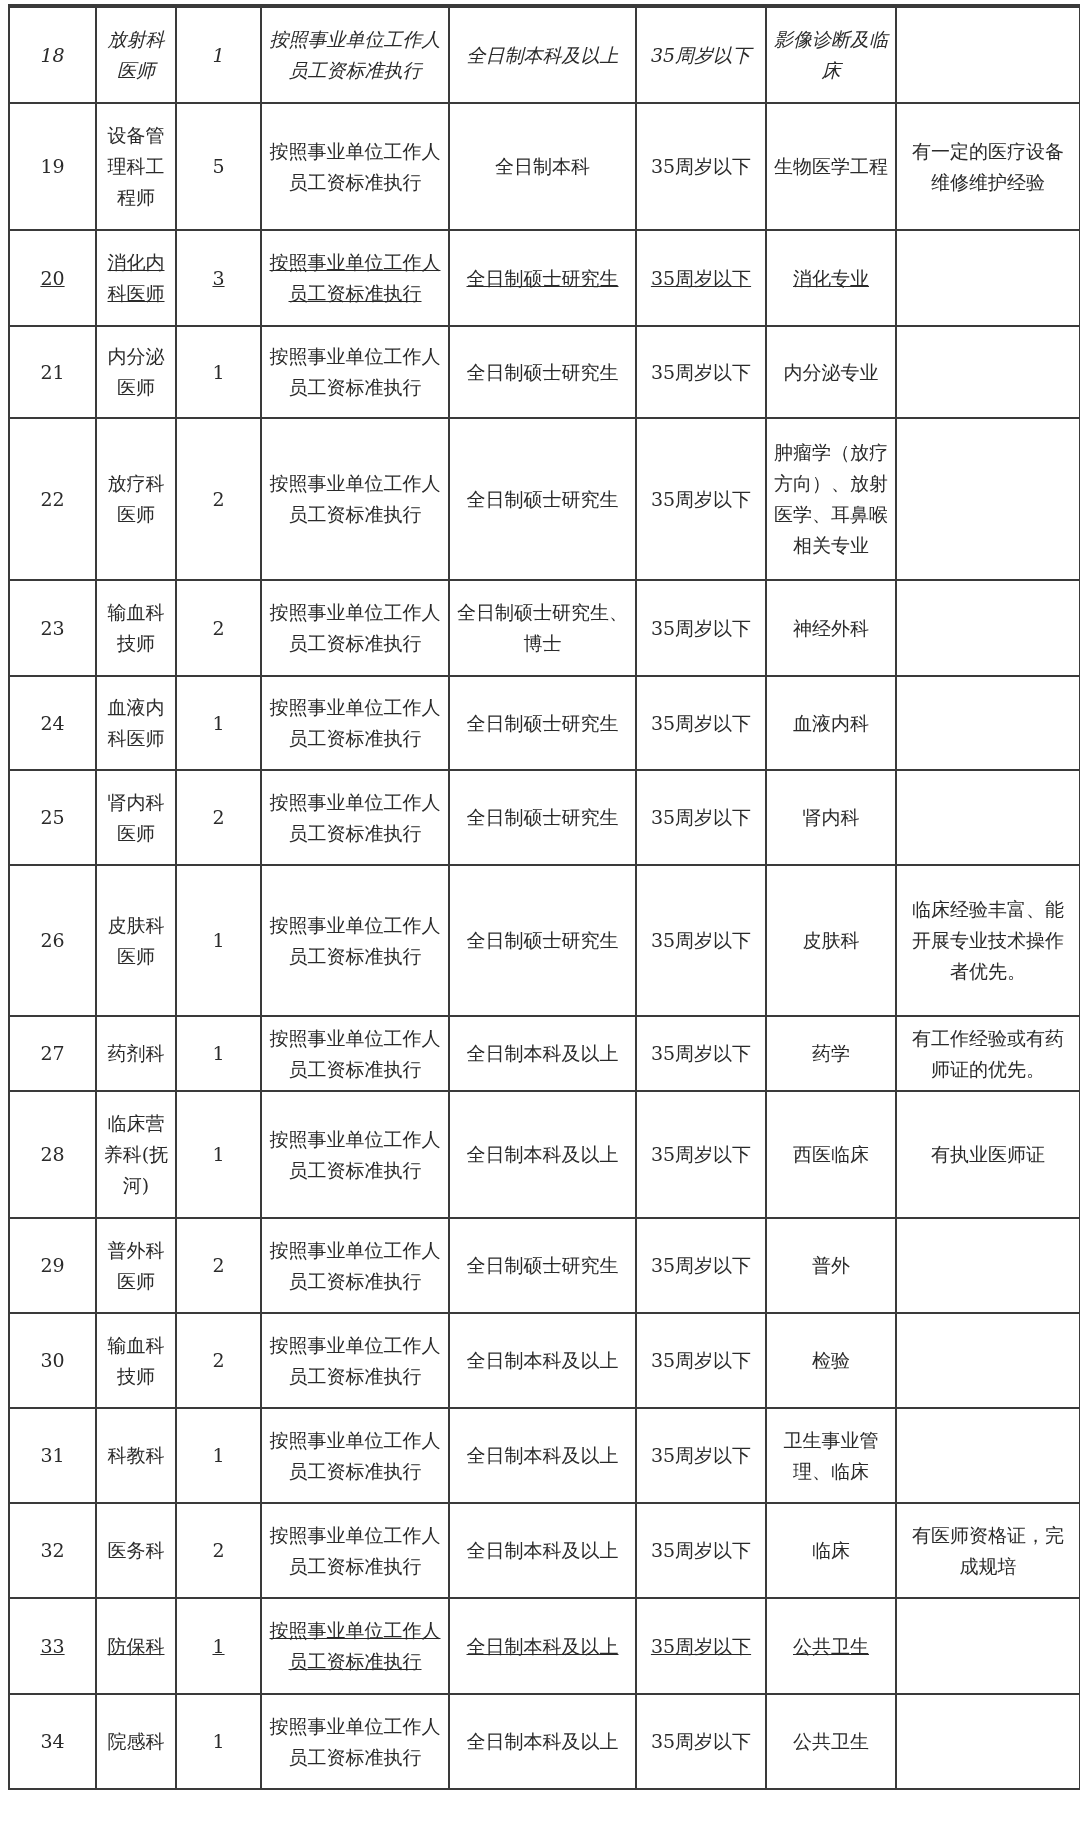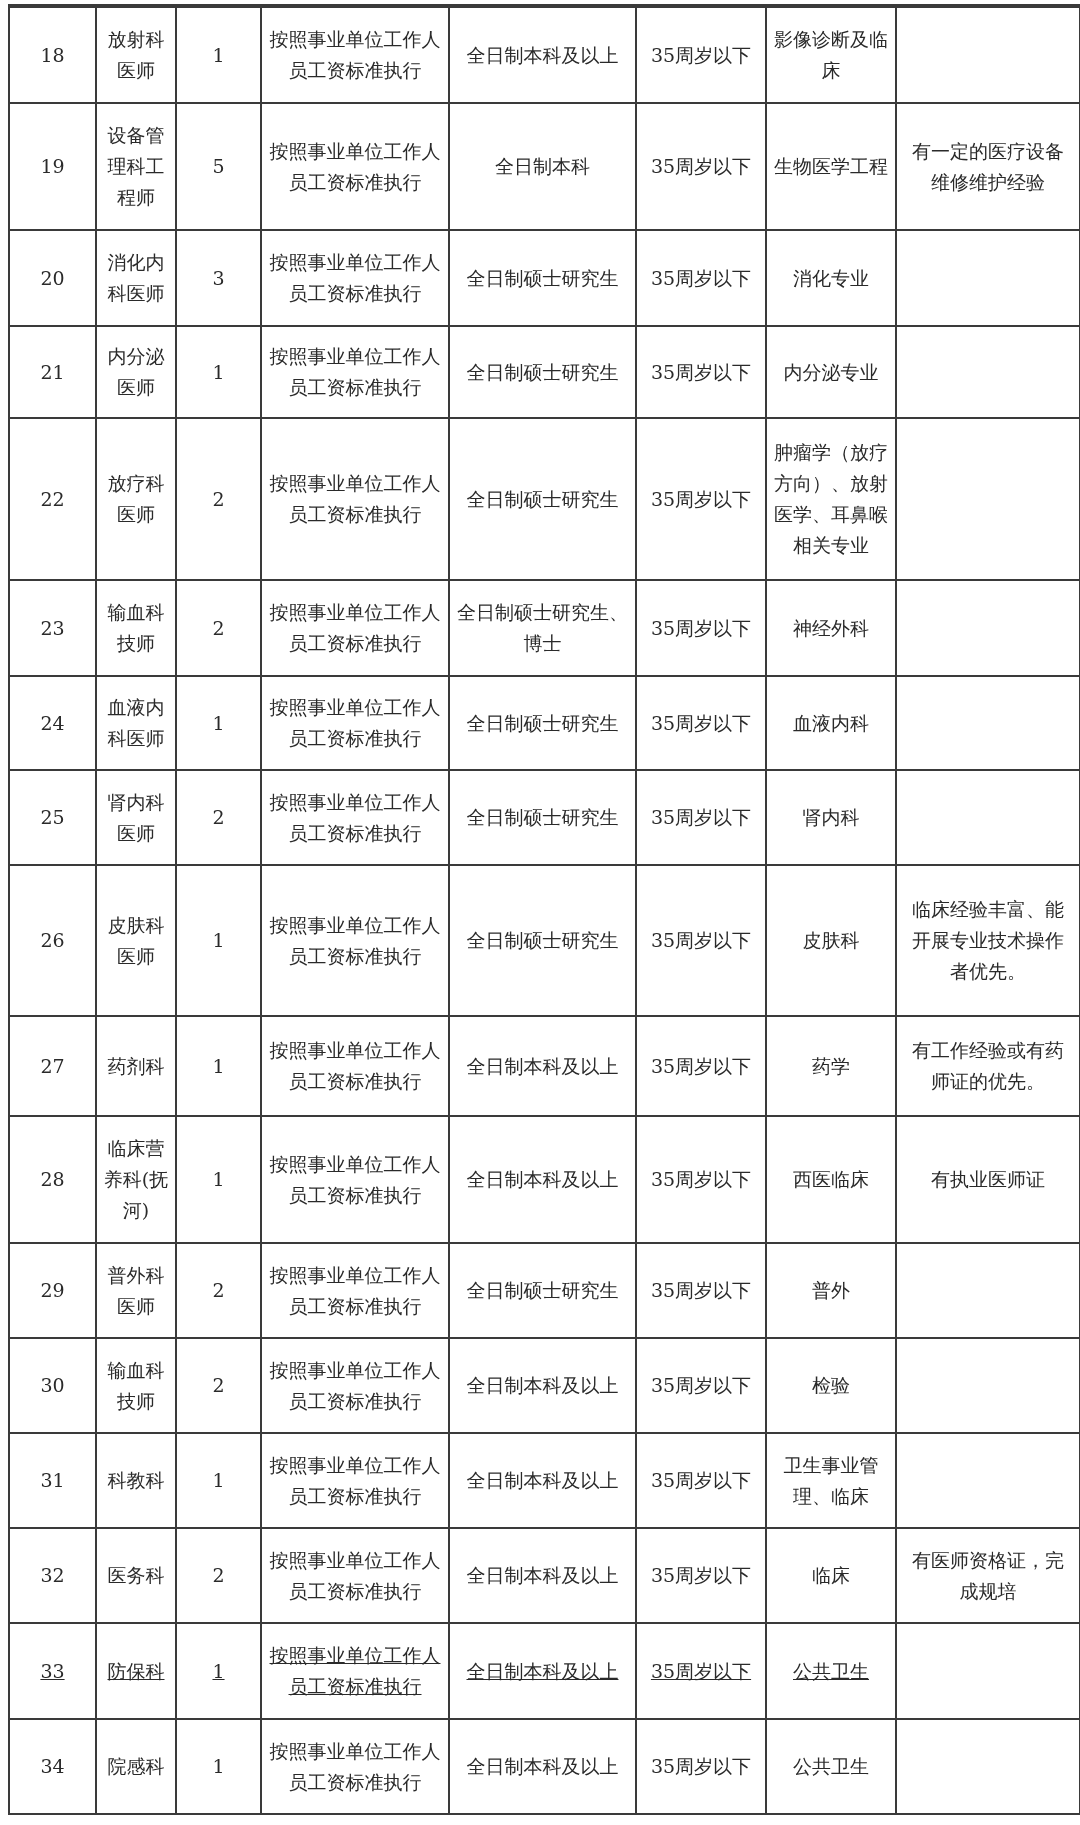--- a/index.html
+++ b/index.html
@@ -26,41 +26,41 @@
       <col style="width:188px">
     <col style="width:187px">
       <col style="width:130px">
       <col style="width:130px">
       <col style="width:184px">
   </colgroup>
   <tbody id="tbody">
     <tr style="height:0px">
       <td colspan="8" style="border-top:2px solid #3a3a3a;border-bottom:none;height:0;padding:0;line-height:0"></td>
     </tr>
-  <tr style="height: 96px;">
+  <tr style="height: 96px; font-style: italic;">
     <td class="c-no">18</td>
     <td class="c-pos">放射科医师</td>
     <td class="c-cnt">1</td>
     <td>按照事业单位工作人员工资标准执行</td>
     <td>全日制本科及以上</td>
     <td>35周岁以下</td>
     <td>影像诊断及临床</td>
     <td></td>
   </tr>
       <tr style="height: 127px;">
     <td class="c-no">19</td>
     <td class="c-pos">设备管理科工程师</td>
     <td class="c-cnt">5</td>
     <td>按照事业单位工作人员工资标准执行</td>
     <td>全日制本科</td>
     <td>35周岁以下</td>
     <td>生物医学工程</td>
     <td>有一定的医疗设备维修维护经验</td>
   </tr>
-      <tr style="height: 96px;">
+      <tr style="height: 96px; text-decoration: underline;">
     <td class="c-no">20</td>
     <td class="c-pos">消化内科医师</td>
     <td class="c-cnt">3</td>
     <td>按照事业单位工作人员工资标准执行</td>
     <td>全日制硕士研究生</td>
     <td>35周岁以下</td>
     <td>消化专业</td>
     <td></td>
   </tr>
       <tr style="height: 92px;">
@@ -116,21 +116,21 @@
       <tr style="height: 151px;">
     <td class="c-no top">26</td>
     <td class="c-pos top">皮肤科医师</td>
     <td class="c-cnt top">1</td>
     <td class="top">按照事业单位工作人员工资标准执行</td>
     <td class="top">全日制硕士研究生</td>
     <td class="top">35周岁以下</td>
     <td class="top">皮肤科</td>
     <td class="top">临床经验丰富、能开展专业技术操作者优先。</td>
   </tr>
-      <tr style="height: 100px; margin-left: 40px;">
+      <tr style="height: 75px; margin-left: 40px;">
     <td class="c-no">27</td>
     <td class="c-pos">药剂科</td>
     <td class="c-cnt">1</td>
     <td>按照事业单位工作人员工资标准执行</td>
     <td>全日制本科及以上</td>
     <td>35周岁以下</td>
     <td>药学</td>
     <td>有工作经验或有药师证的优先。</td>
   </tr>
       <tr style="height: 127px;">

